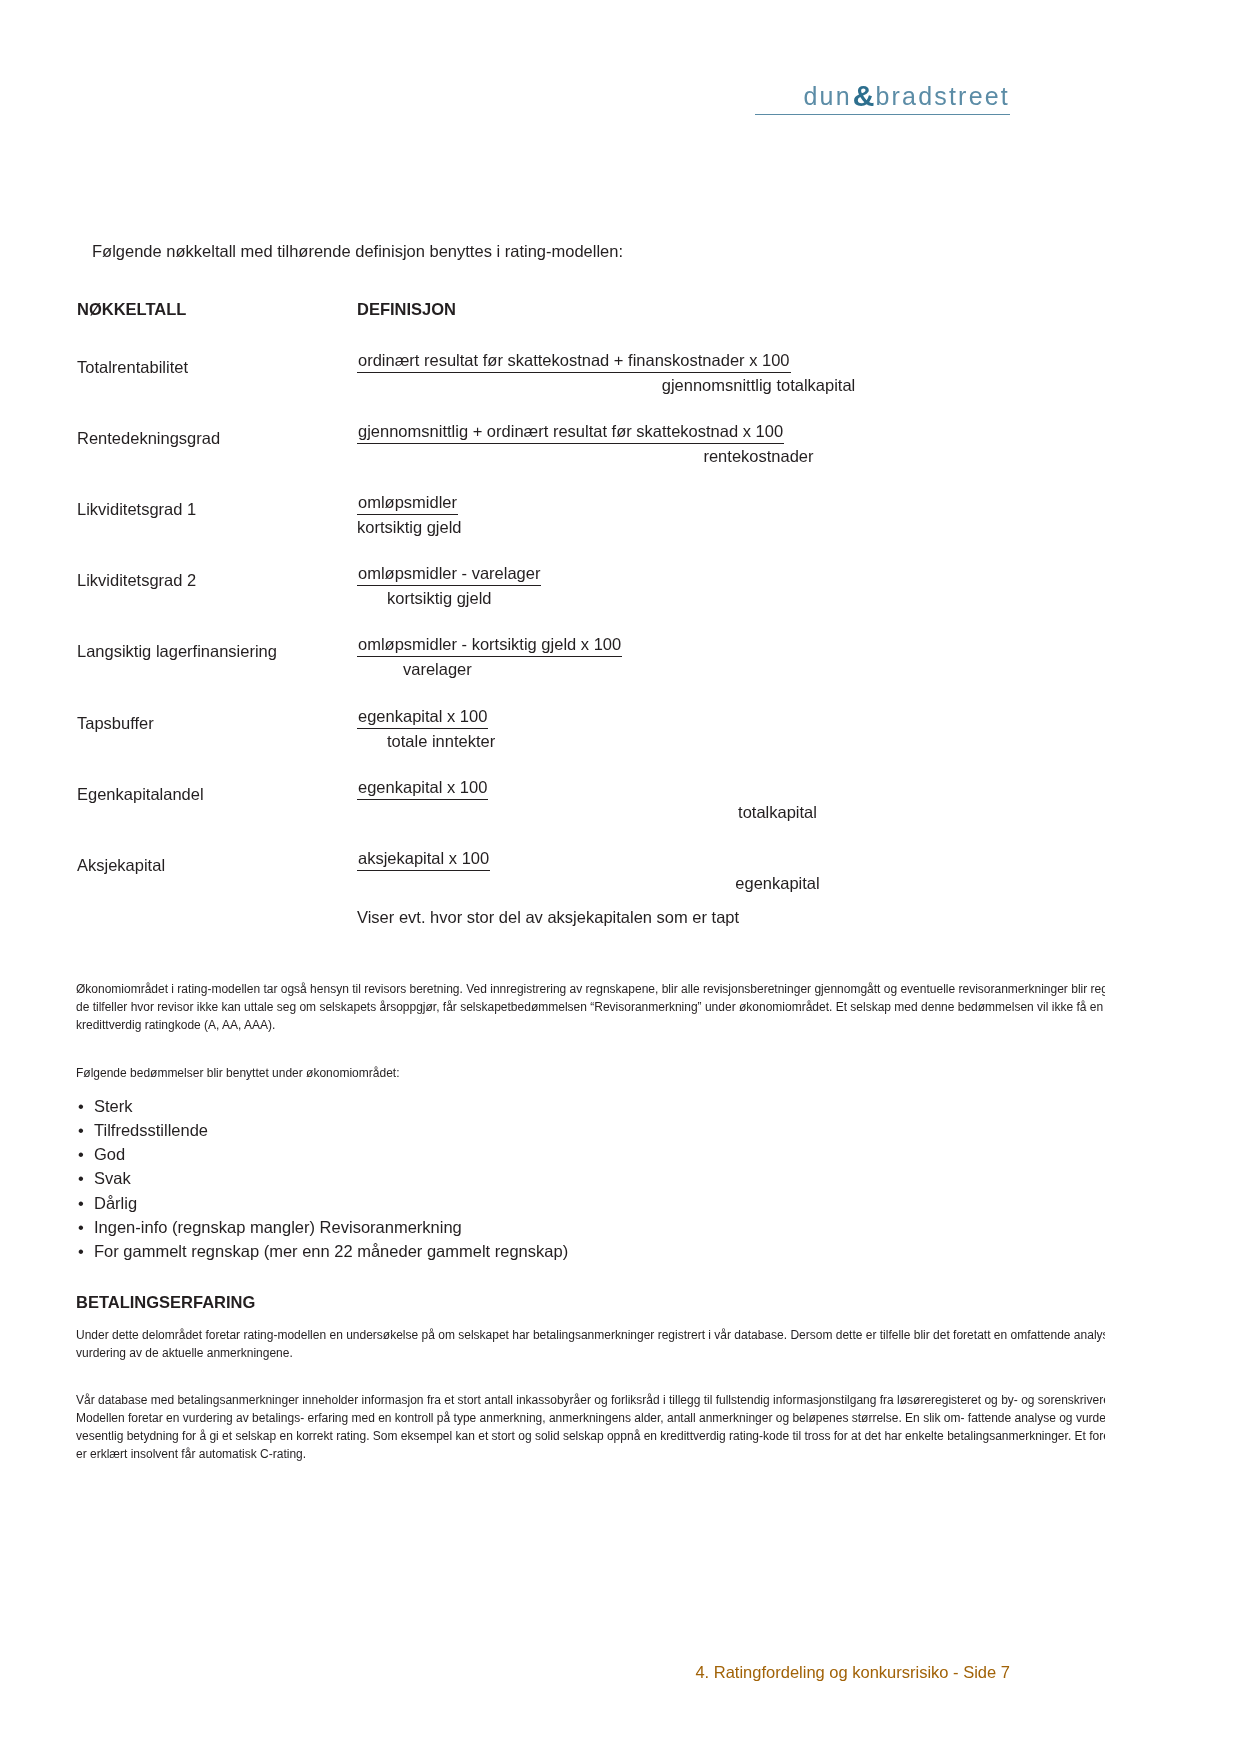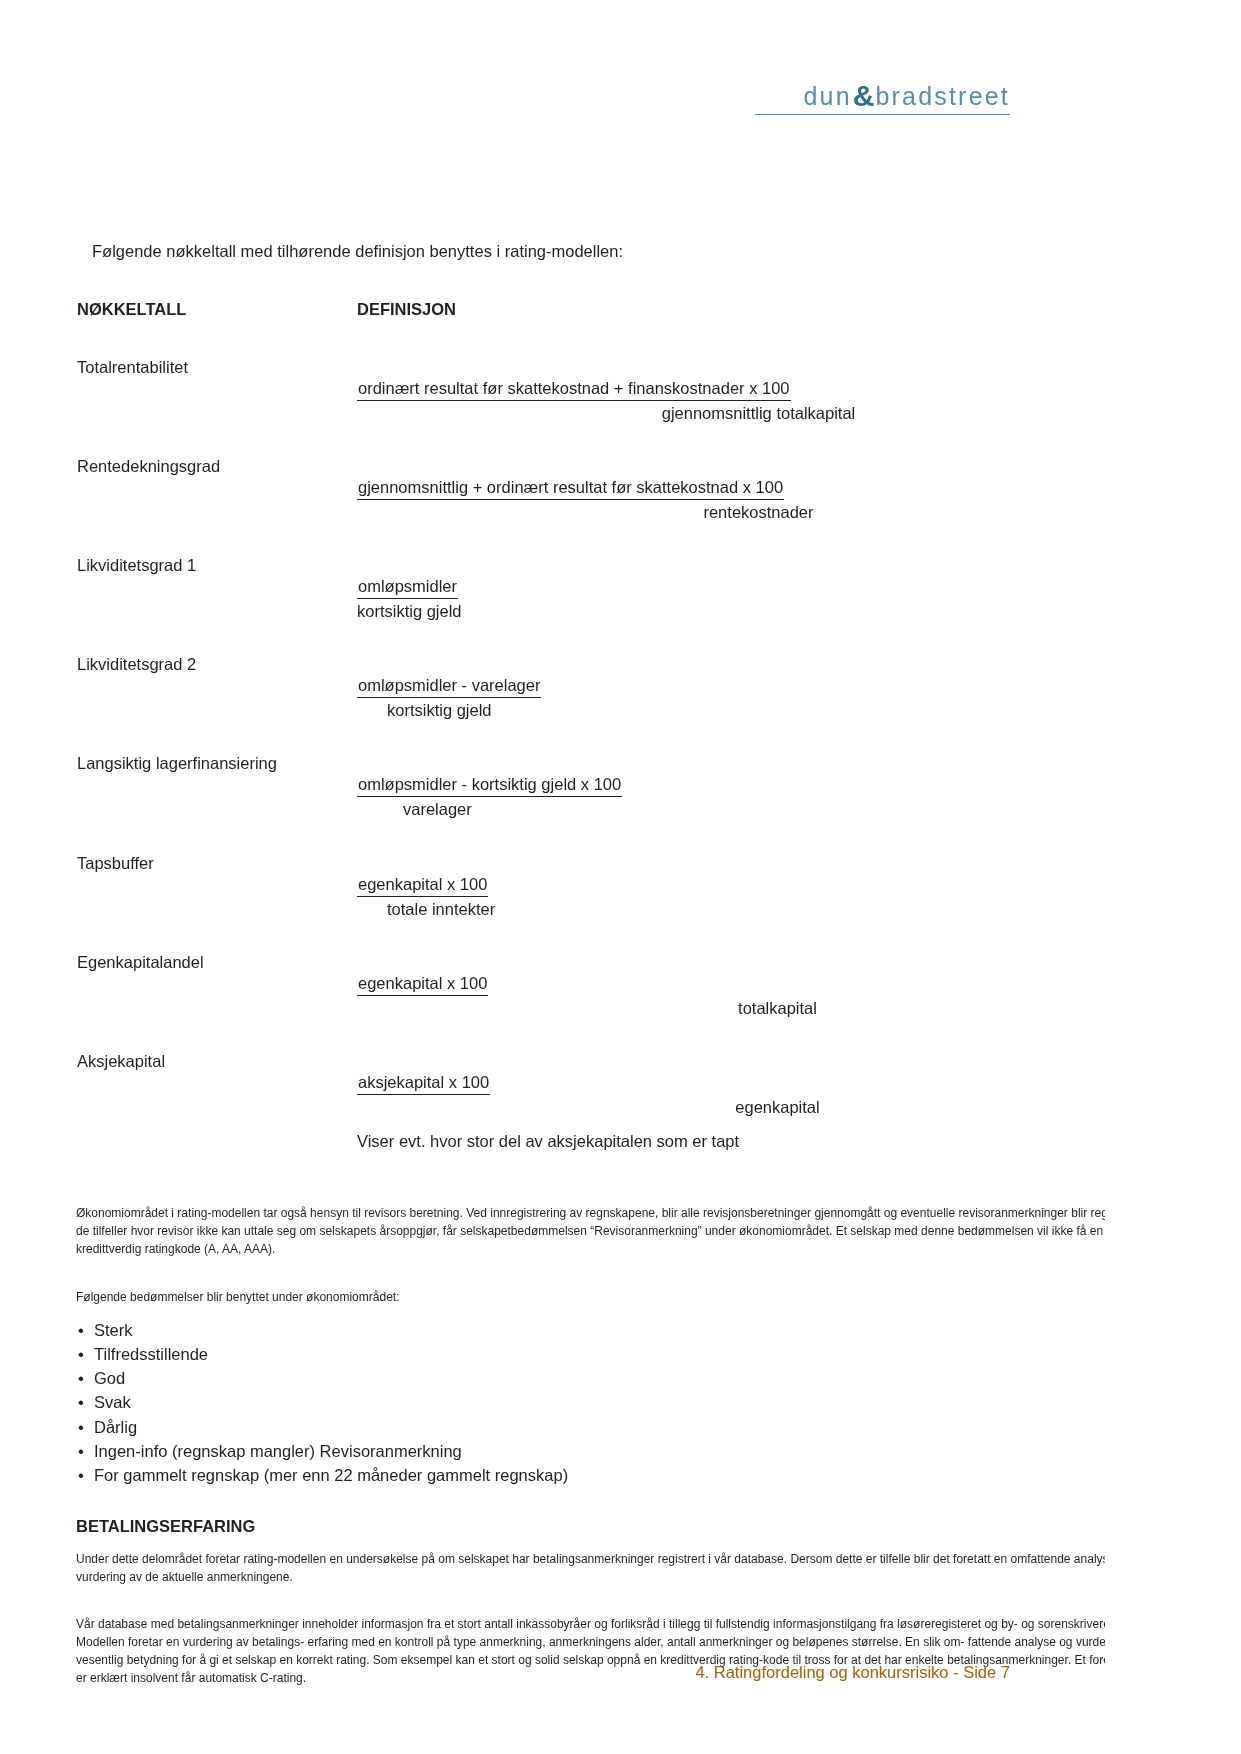--- a/index.html
+++ b/index.html
@@ -79,21 +79,21 @@
   .kpi-table th.col-name { width: 278px; }
   .kpi-table td {
     vertical-align: top;
     font-size: 16.5px;
     padding-bottom: 24px;
   }
   .kpi-table td.col-name {
     width: 278px;
     padding-top: 9px;
   }
-  .frac { line-height: 1.28; margin-top: 28px; }
+  .frac { line-height: 1.28; }
   .frac .num {
     display: inline-block;
     border-bottom: 1px solid #231f20;
     padding: 0 1px 1px 1px;
   }
   .frac .den {
     display: block;
     text-align: center;
     padding-top: 2px;
   }

